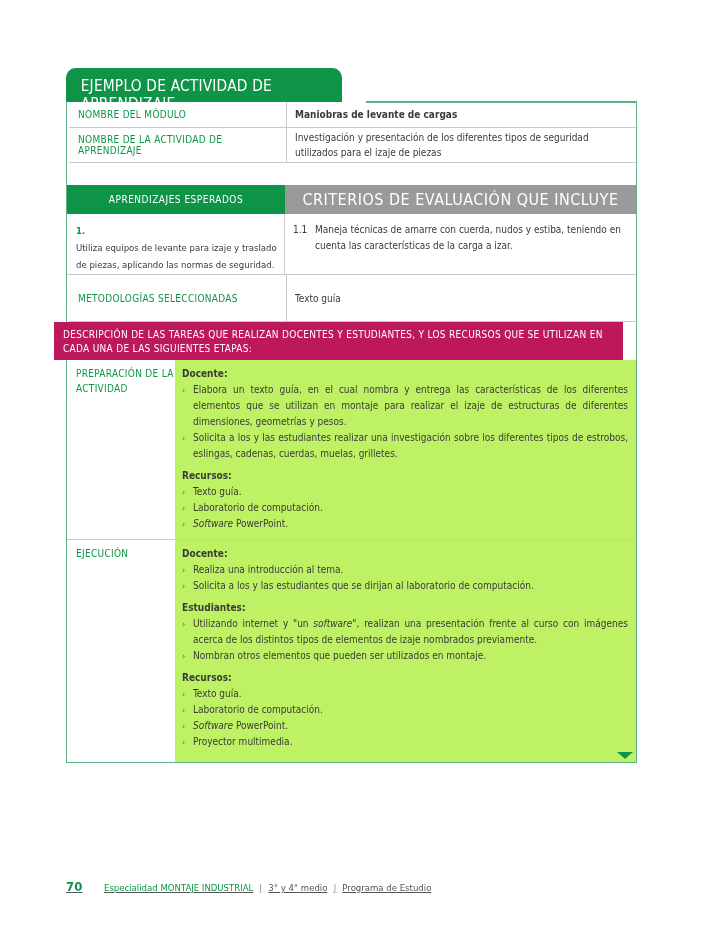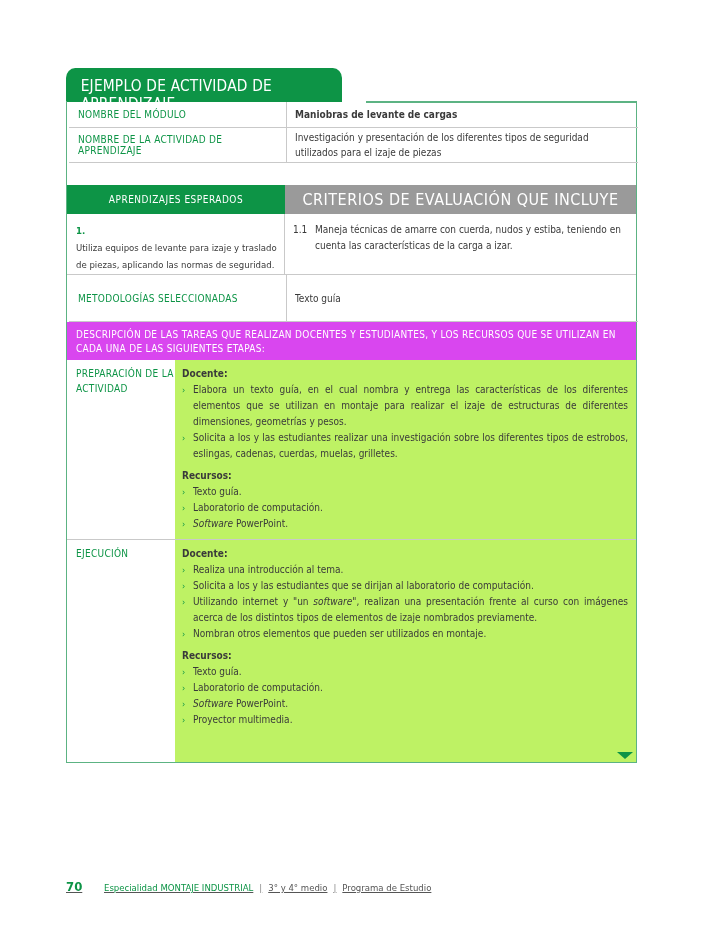--- a/index.html
+++ b/index.html
@@ -28,21 +28,21 @@
   .hdr-row { position: absolute; left: 67px; top: 185px; width: 569px; height: 29px; display: flex; }
   .hdr-green { width: 218px; background: #0d9446; color: #fff; font-size: 10px; display: flex; align-items: center; justify-content: center; letter-spacing: 0.5px; }
   .hdr-gray { flex: 1; background: #9a9a9a; color: #fff; font-size: 16px; display: flex; align-items: center; justify-content: center; letter-spacing: 0.5px; }
 
   .ae-row { position: absolute; left: 67px; top: 214px; width: 569px; height: 61px; border-bottom: 1px solid #c9c9c9; display: flex; }
   .ae-left { width: 218px; padding: 8px 0 0 9px; font-size: 9.5px; line-height: 17px; border-right: 1px solid #c9c9c9; color: #3a3a3a; }
   .ae-num { color: #0d9446; font-weight: bold; }
   .ae-right { flex: 1; padding: 8px 10px 0 8px; font-size: 10px; line-height: 16px; display: flex; }
   .ae-right .n { width: 22px; flex-shrink: 0; }
 
-  .desc-hdr { position: absolute; left: 67px; top: 322px; width: 569px; height: 38px; background: #d946ef; color: #fff; font-size: 10px; padding: 6px 9px; line-height: 14px; letter-spacing: 0.3px; }
+  .desc-hdr { position: absolute; left: 54px; top: 322px; width: 569px; height: 38px; background: #be185d; color: #fff; font-size: 10px; padding: 6px 9px; line-height: 14px; letter-spacing: 0.3px; }
 
   .stage { position: absolute; left: 67px; width: 569px; display: flex; border-bottom: 1px solid #c9c9c9; }
   .stage-lbl { width: 108px; padding: 6px 0 0 9px; color: #0d9446; font-size: 10px; line-height: 15px; letter-spacing: 0.3px; }
   .stage-body { flex: 1; background: #bef264; padding: 6px 8px 6px 7px; font-size: 10px; line-height: 16px; }
   .sub { font-weight: bold; color: #3a3a3a; margin-top: 6px; }
   .sub:first-child { margin-top: 0; }
   .li { display: flex; text-align: justify; }
   .li .b { width: 11px; flex-shrink: 0; color: #0d9446; font-size: 9px; }
   .li .t { flex: 1; }
   em { font-style: italic; }
@@ -140,20 +140,21 @@
   <div class="stage-body">
     <div class="sub">Docente:</div>
     <div class="li">
         <span class="b">›</span>
         <span class="t">Realiza una introducción al tema.</span>
       </div>
     <div class="li">
         <span class="b">›</span>
         <span class="t">Solicita a los y las estudiantes que se dirijan al laboratorio de computación.</span>
       </div>
+    <div class="sub">Estudiantes:</div>
     <div class="li">
         <span class="b">›</span>
         <span class="t"><span>Utilizando internet y "un </span><em>software</em><span>", realizan una presentación frente al curso con imágenes acerca de los distintos tipos de elementos de izaje nombrados previamente.</span></span>
       </div>
     <div class="li">
         <span class="b">›</span>
         <span class="t">Nombran otros elementos que pueden ser utilizados en montaje.</span>
       </div>
     <div class="sub">Recursos:</div>
     <div class="li">

